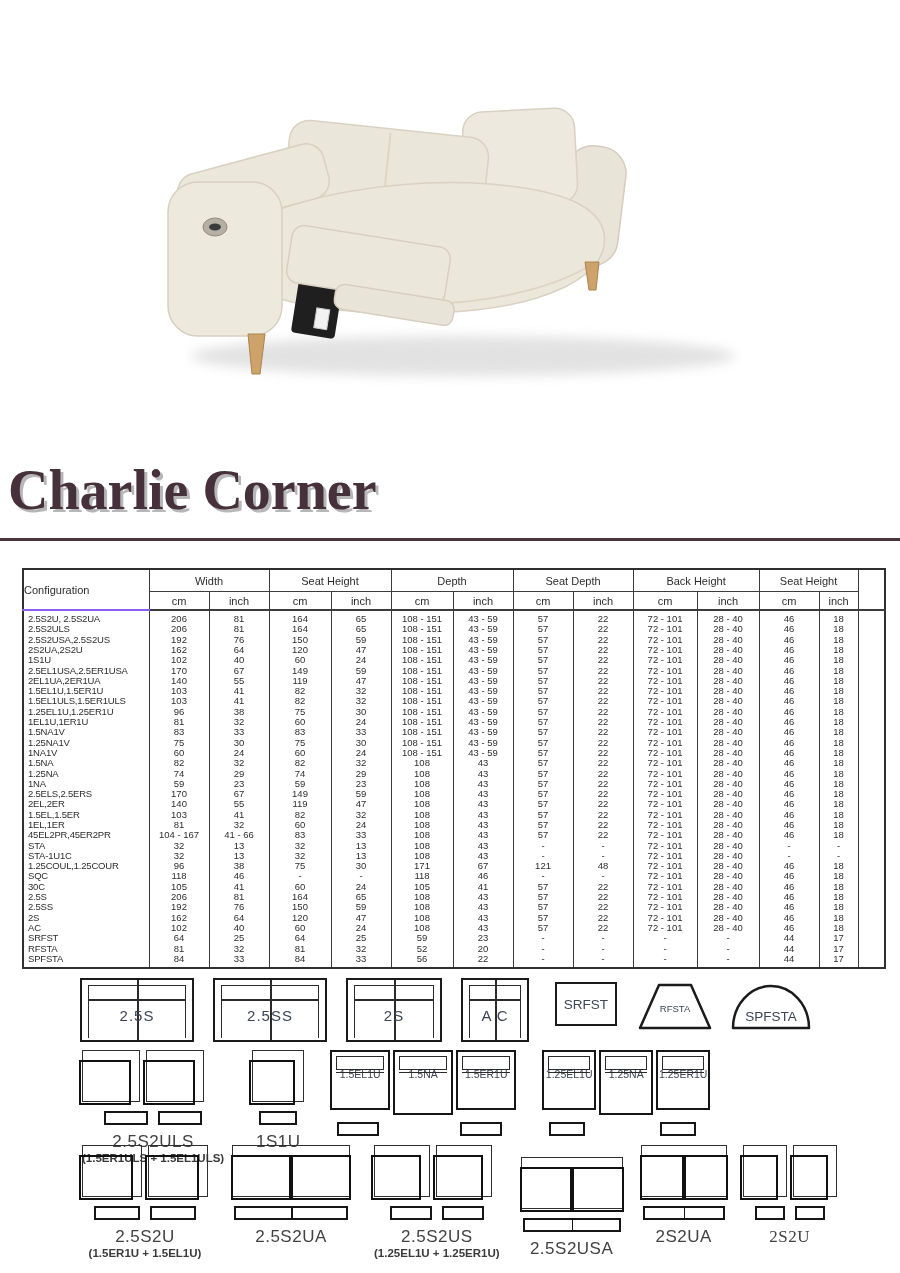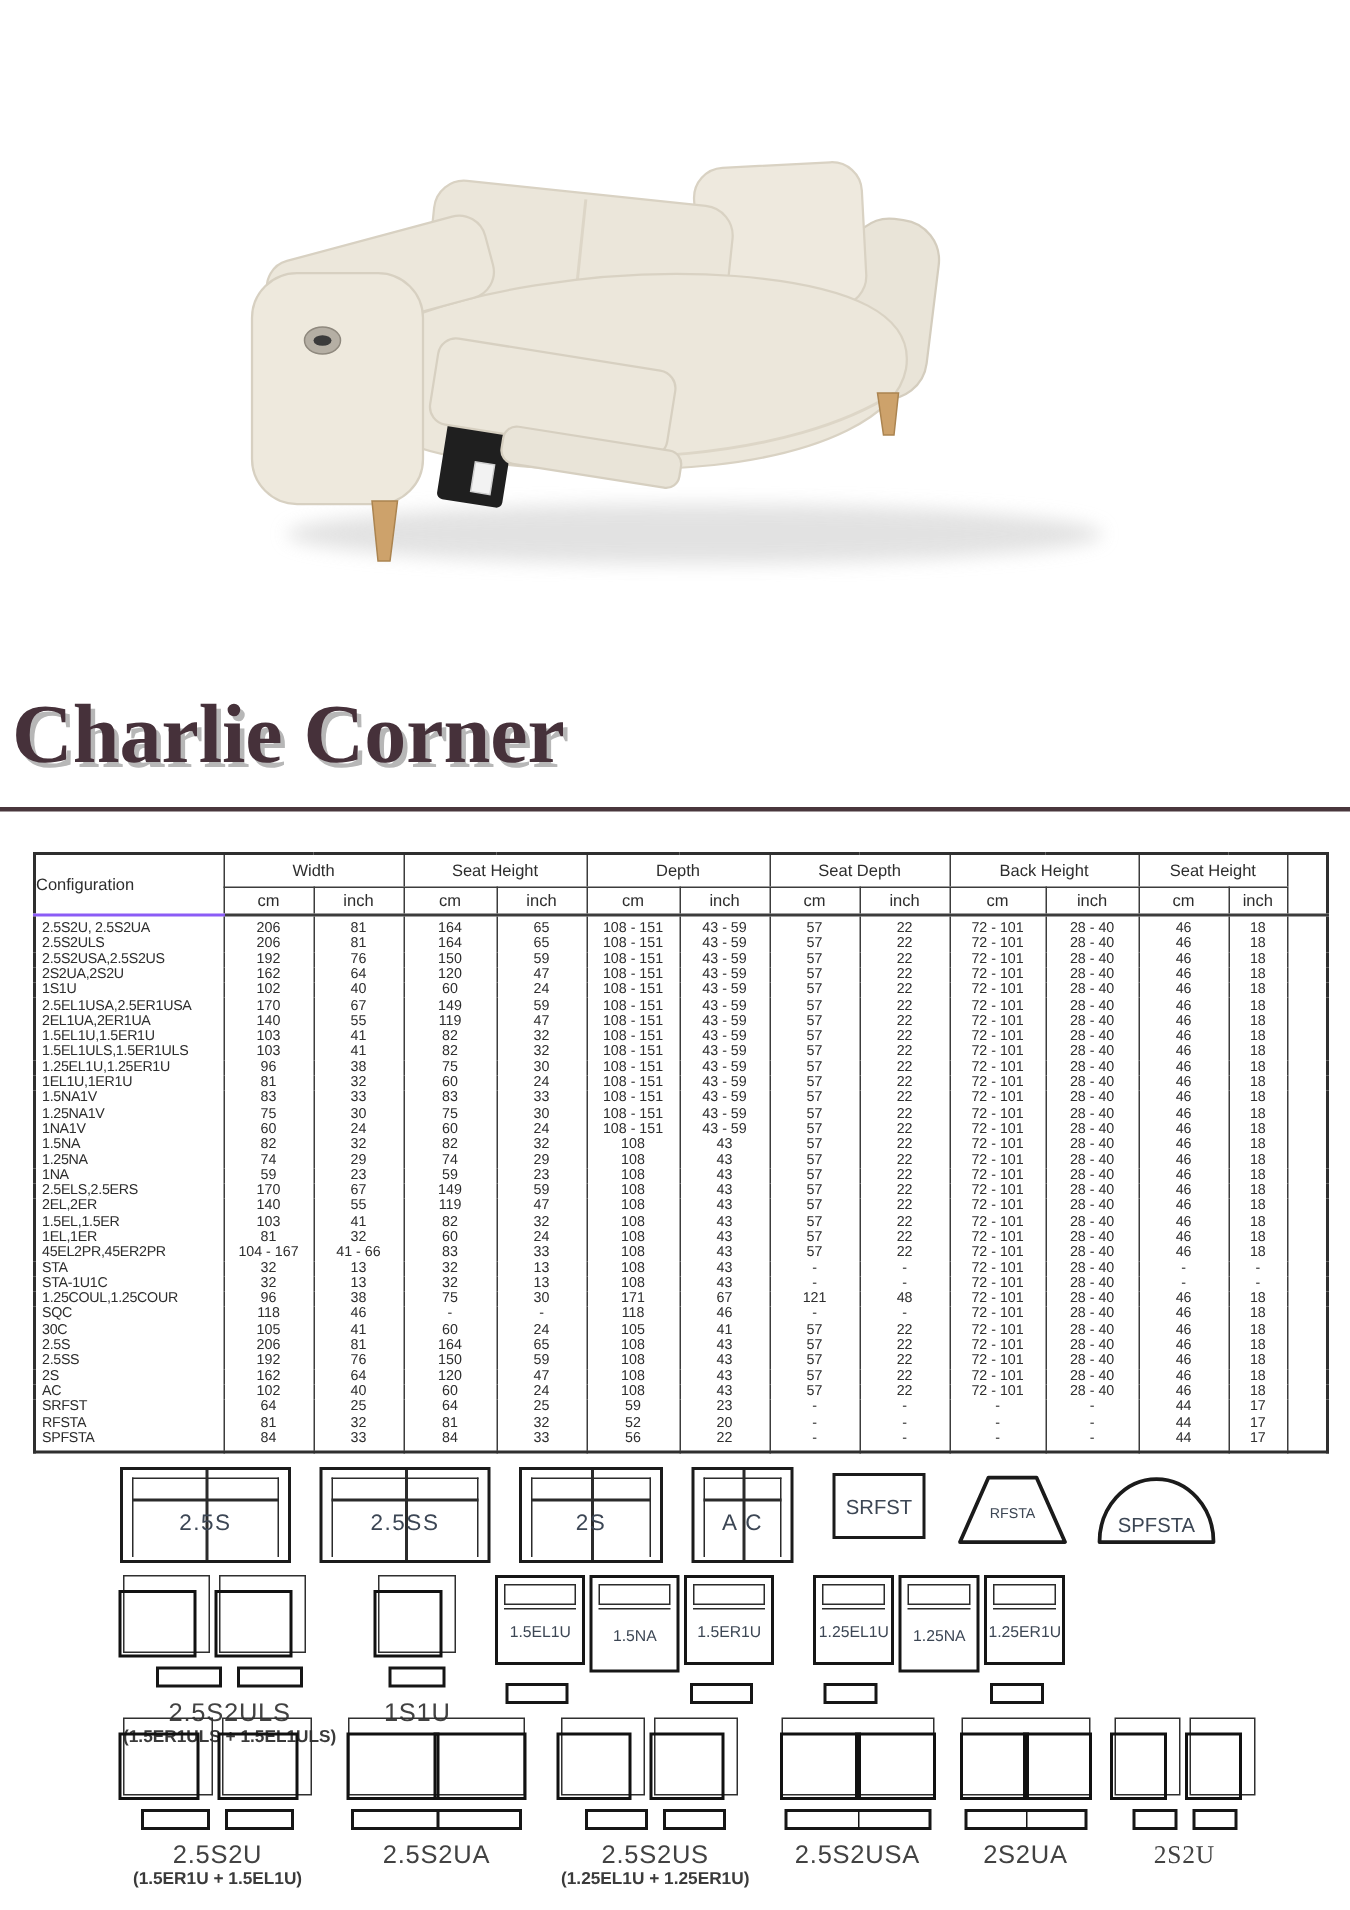--- a/index.html
+++ b/index.html
@@ -67,21 +67,21 @@
   .bars { display:flex; gap:10px; justify-content:center; margin-top:9px; }
   .bar  { height:10px; border:2.2px solid #161616; }
   .bar.split { position:relative; margin:9px auto 0 auto; }
   .bar.split:after { content:""; position:absolute; left:50%; top:0; bottom:0; width:1.5px; background:#161616; }
   .dlabel { text-align:center; font-size:17px; margin-top:7px; color:#424242; letter-spacing:0.5px; }
   .dcap   { text-align:center; font-size:11.5px; font-weight:bold; margin-top:0px; color:#3a3a3a; }
 
   
   .gmods { display:flex; gap:3px; align-items:flex-start; }
   .gmod { height:56px; border:2.5px solid #161616; position:relative; background:#fff;
-          display:flex; align-items:center; justify-content:center; }
+          display:flex; justify-content:center; }
   .gmod:before { content:""; position:absolute; left:4px; right:4px; top:4px; height:12px; border:1.2px solid #2b2b2b; }
   .gmod:after  { content:""; position:absolute; left:4px; right:4px; top:20px; height:1.2px; background:#2b2b2b; }
   .gmod.na { height:61px; }
   .glabel { margin-top:16px; font-size:10.5px; white-space:nowrap; }
   .gbars { display:flex; margin-top:7px; }
   .gcell { display:flex; justify-content:center; }
   .gbar { height:10px; border:2.2px solid #161616; }
 </style>
 </head>
 <body>
@@ -885,21 +885,21 @@
             <div class="mod-in"></div>
           </div>
         </div>
         <div class="bars">
           <div class="bar" style="width: 38px;"></div>
           <div class="bar" style="width: 38px;"></div>
         </div>
         <div class="dlabel">2.5S2US</div>
         <div class="dcap">(1.25EL1U + 1.25ER1U)</div>
       </div>
-      <div class="diag combo" style="margin-left: 21px;">
+      <div class="diag combo" style="margin-left: 21px; margin-top: 12px;">
         <div class="mods fused">
           <div class="fmod" style="width: 50px;">
             <div class="mod-in"></div>
           </div>
           <div class="fmod" style="width: 50px;">
             <div class="mod-in"></div>
           </div>
         </div>
         <div class="bar split" style="width: 94px;"></div>
         <div class="dlabel">2.5S2USA</div>

